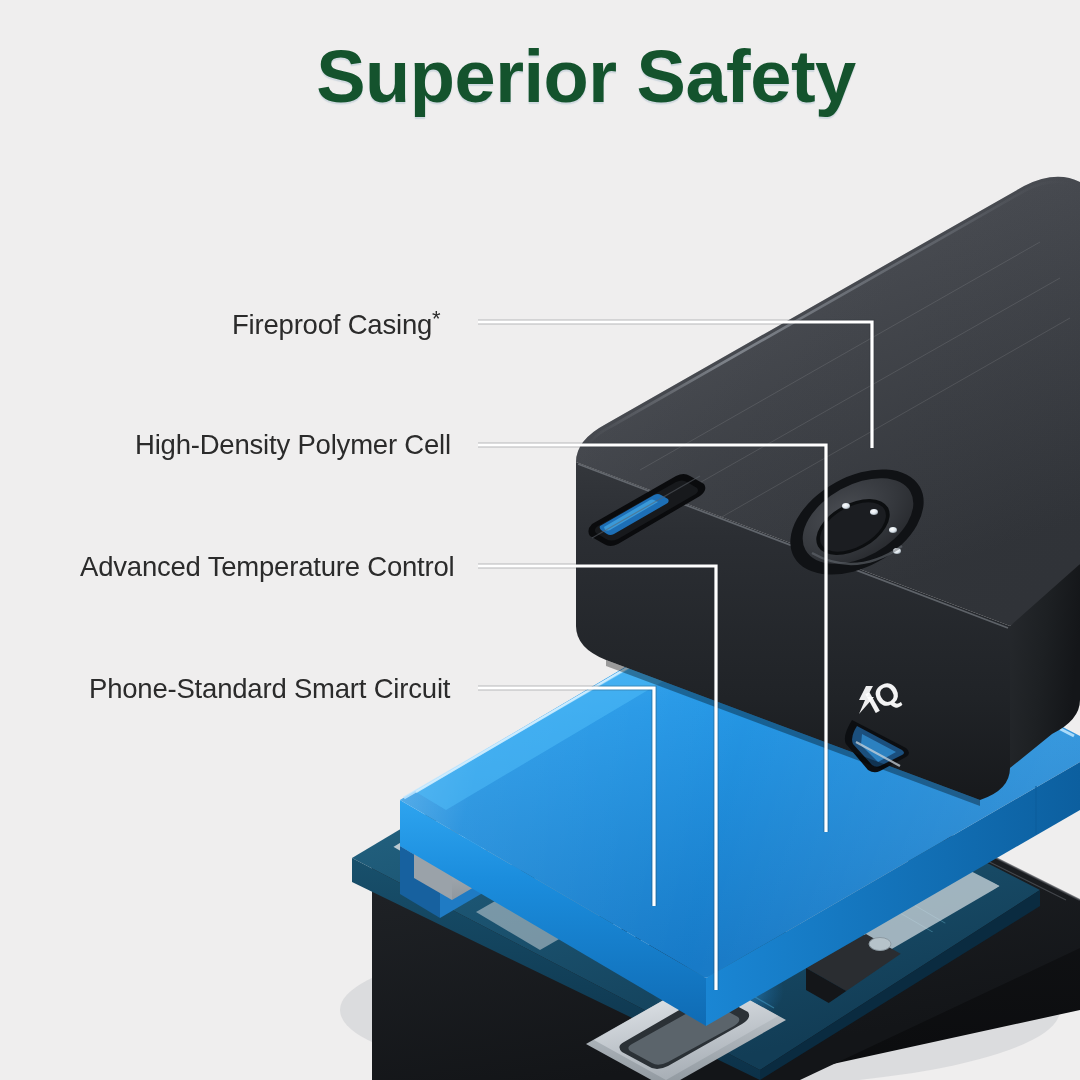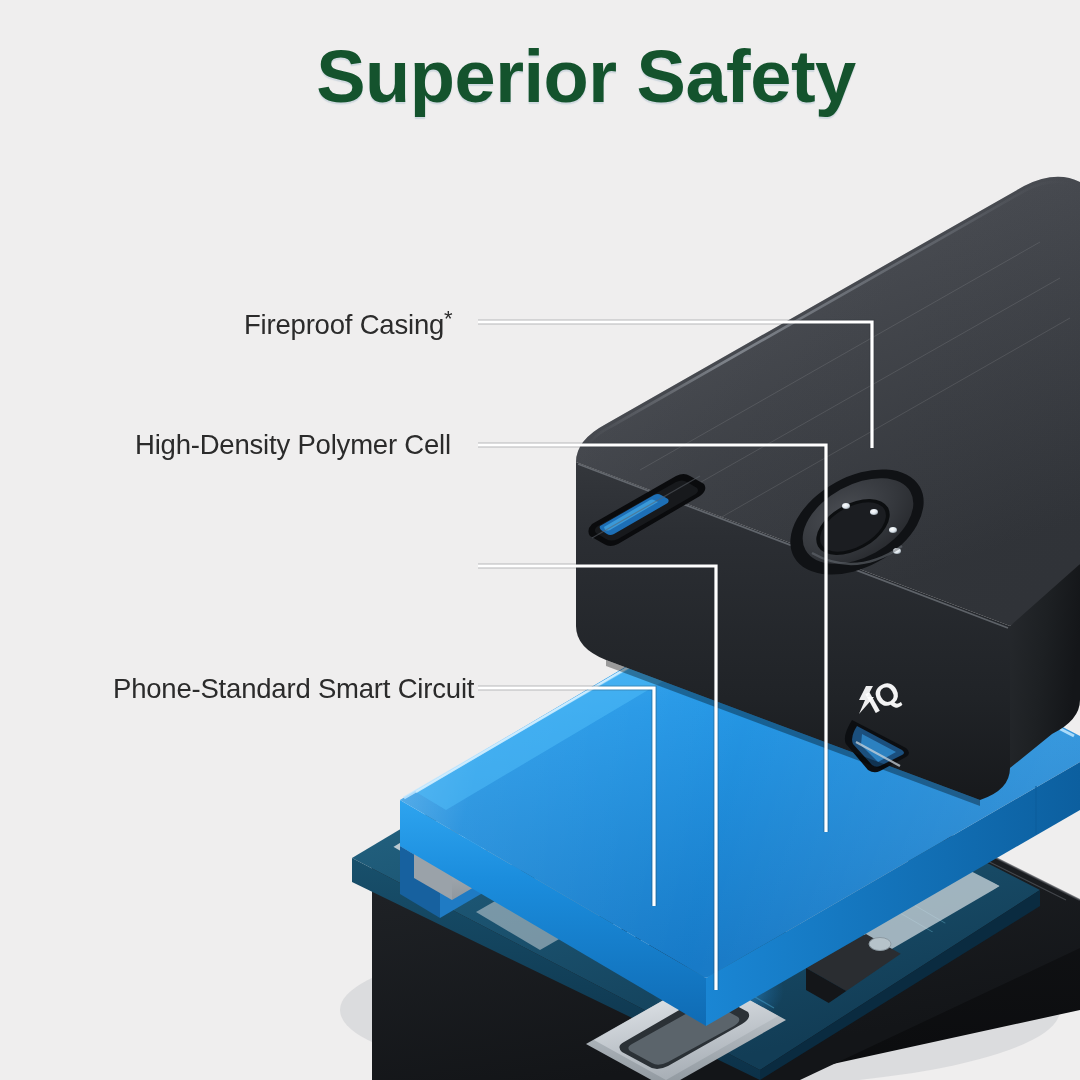--- a/index.html
+++ b/index.html
@@ -447,26 +447,29 @@
       <polyline class="lead-shadow" points="478,566 716,566 716,990"></polyline>
       <polyline class="lead" points="478,566 716,566 716,990"></polyline>
     </g>
 
     <g>
       <polyline class="lead-shadow" points="478,688 654,688 654,906"></polyline>
       <polyline class="lead" points="478,688 654,688 654,906"></polyline>
     </g>
   </svg>
 
-  <div class="label" style="left:244px; top:306px;">
+  <div class="label" style="left:232px; top:306px;">
     <span>Fireproof Casing</span><span class="star">*</span>
   </div>
 
   <div class="label" style="left:135px; top:429px;">
     <span>High-Density Polymer Cell</span>
   </div>
 
-
-  <div class="label" style="left:89px; top:673px;margin-left:24px;">
+  <div class="label" style="left:80px; top:551px;">
+    <span>Advanced Temperature Control</span>
+  </div>
+
+  <div class="label" style="left:89px; top:673px;">
     <span>Phone-Standard Smart Circuit</span>
   </div>
 
 </div>
 
 </body></html>

